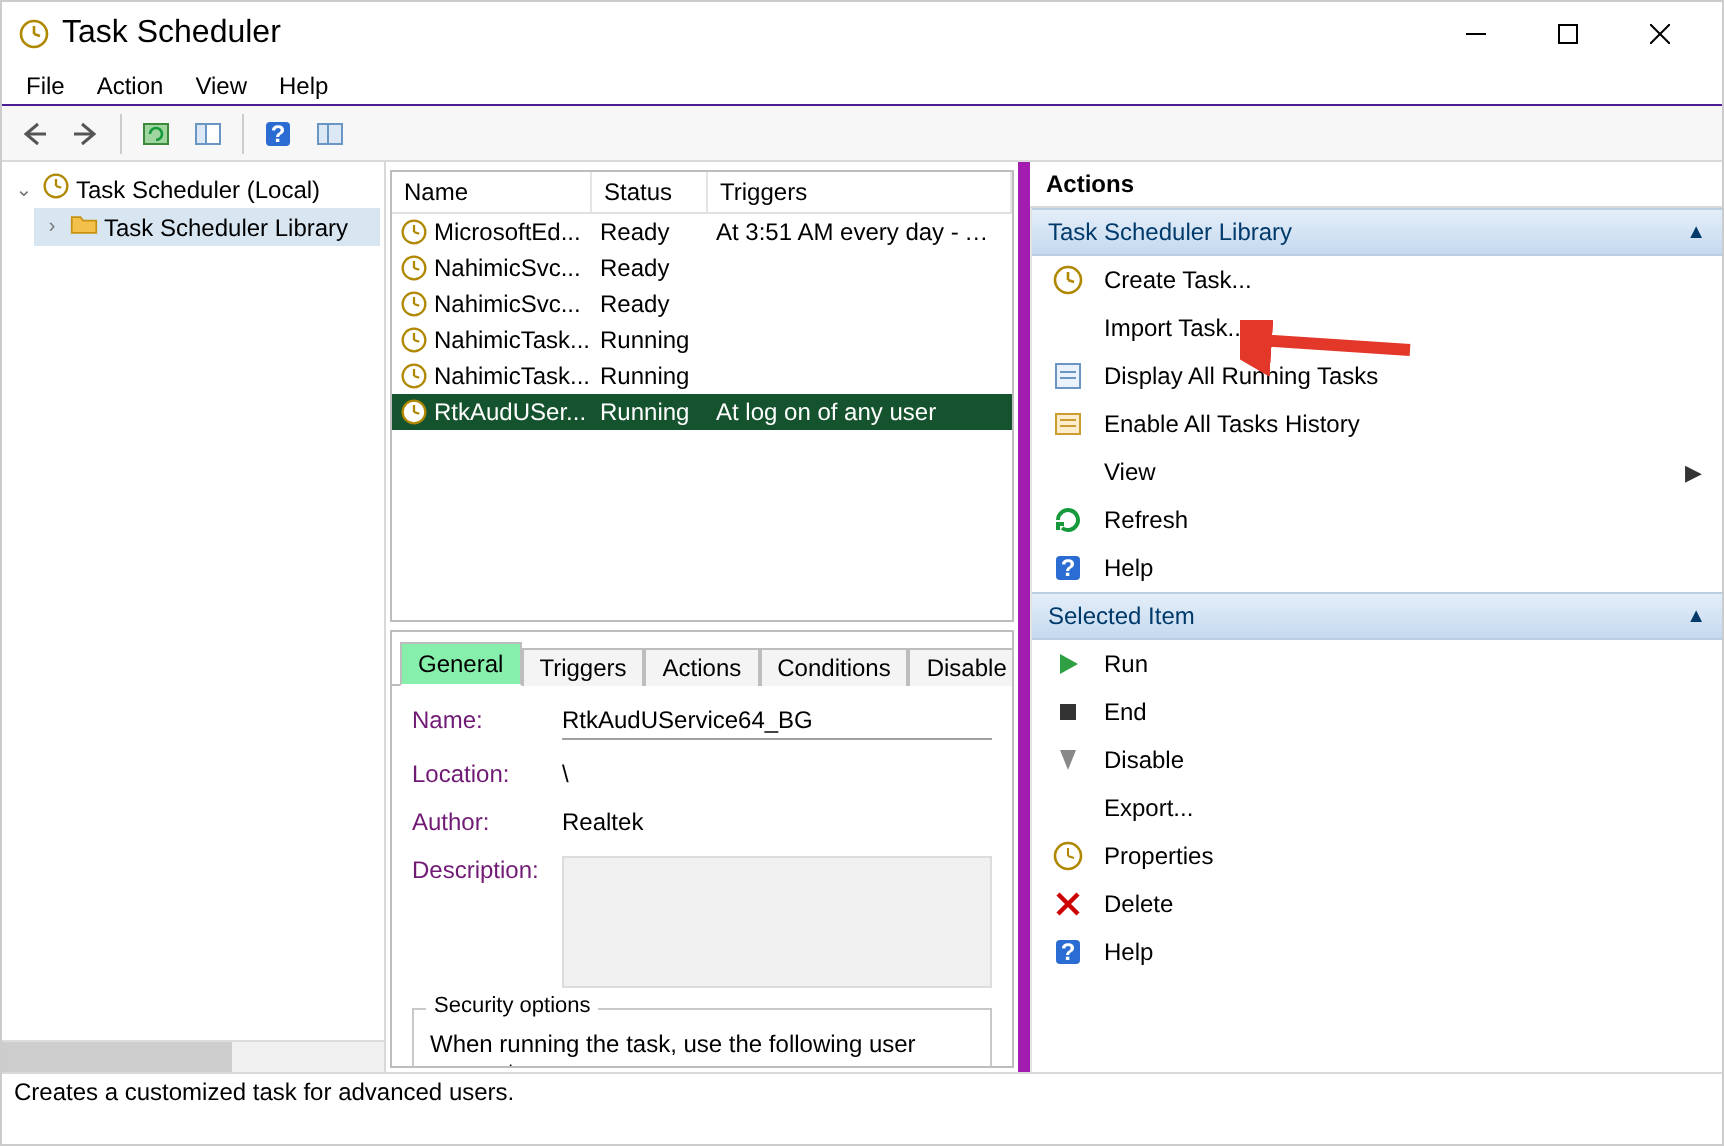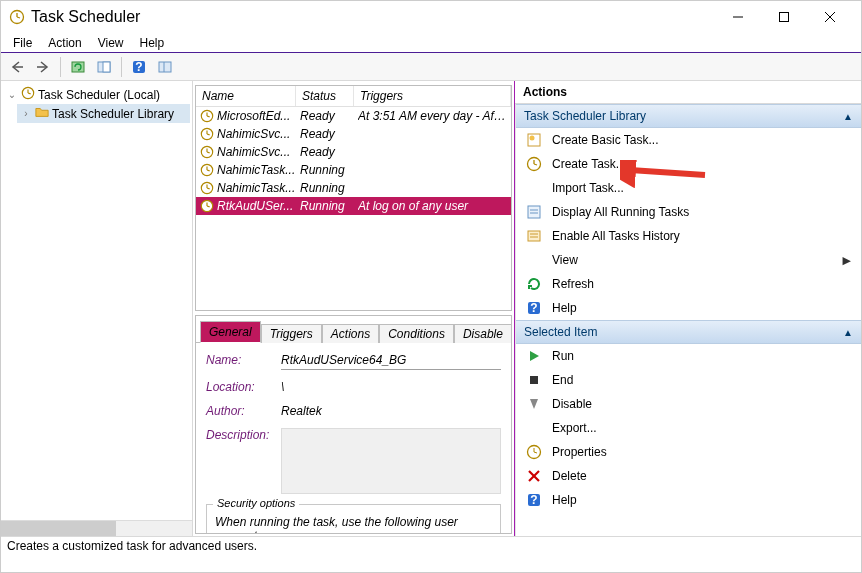--- a/index.html
+++ b/index.html
@@ -29,39 +29,39 @@
 .leftpane { width: 192px; border-right: 1px solid #d9d9d9; display: flex; flex-direction: column; overflow: hidden; }
 .treewrap { flex: 1; padding: 4px 2px; overflow: auto; }
 .treenode { display: flex; align-items: center; padding: 1px 3px; gap: 3px; cursor: pointer; white-space: nowrap; }
 .treenode .expander { width: 12px; text-align: center; color: #777; font-size: 10px; }
 .treenode.selected { background: #d8e6f2; }
 .treesub { margin-left: 14px; }
 .hscroll { height: 16px; background: #f0f0f0; border-top: 1px solid #dcdcdc; display: flex; }
 .hscroll .thumb { height: 100%; width: 60%; background: #cdcdcd; }
 
 
-.centerpane { flex: 1; display: flex; flex-direction: column; border-right: 1px solid #a21caf; overflow: hidden; padding: 4px 2px 2px 2px; gap: 4px; font-style: italic;}
+.centerpane { flex: 1; display: flex; flex-direction: column; border-right: 6px solid #a21caf; overflow: hidden; padding: 4px 2px 2px 2px; gap: 4px;}
 .listbox { border: 1px solid #bdbdbd; height: 226px; overflow: hidden;}
 .listhead { display: flex; border-bottom: 1px solid #e0e0e0; }
 .listhead .col { padding: 3px 6px; border-right: 1px solid #e5e5e5; background: #fff; font-weight: 400; }
 .col-name { width: 100px; }
 .col-status { width: 58px; }
 .col-triggers { flex: 1; }
 .listrow { display: flex; align-items: center; padding: 2px 4px; }
-.listrow.selected { background: #be185d; color: #fff; }
+.listrow.selected { background: #14532d; color: #fff; }
 .listrow .cell { overflow: hidden; white-space: nowrap; text-overflow: ellipsis; }
 .listrow .ci { width: 14px; height: 14px; margin-right: 3px; display: inline-flex; }
 .listrow .cn { width: 83px; }
 .listrow .cs { width: 58px; }
 .listrow .ct { flex: 1; }
 
 .detailbox { flex: 1; border: 1px solid #bdbdbd; overflow: hidden; display: flex; flex-direction: column;}
 .tabbar { display: flex; border-bottom: 1px solid #bdbdbd; padding: 4px 4px 0 4px; align-items: center; }
 .tab { padding: 3px 8px 3px 8px; border: 1px solid #bdbdbd; border-bottom: none; margin-right: 0px; background: #fff; cursor: pointer; position: relative; top: 1px; }
-.tab.active { background: #be185d; border-bottom: 1px solid #fff; }
+.tab.active { background: #86efac; border-bottom: 1px solid #fff; }
 .tab.inactive { background: #f4f4f4; top: 2px; padding-top: 2px; padding-bottom: 2px;}
 .detailbody { flex: 1; padding: 10px 10px 4px 10px; overflow: hidden; }
 .formrow { display: flex; margin-bottom: 10px; align-items: flex-start; }
 .formrow .lbl { width: 75px; color: #701a75; }
 .formrow .val { flex: 1; }
 .descbox { flex: 1; height: 66px; background: #f0f0f0; border: 1px solid #dcdcdc; }
 .underlined { border-bottom: 1px solid #a0a0a0; padding-bottom: 2px; }
 .fieldset { border: 1px solid #c8c8c8; padding: 10px 8px 4px 8px; margin-top: 6px; position: relative; }
 .fieldset .legend { position: absolute; top: -8px; left: 6px; background: #fff; padding: 0 4px; font-size: 11px; }
 
@@ -322,29 +322,20 @@
   <div class="rightpane">
     <div class="actionshdr">Actions</div>
     <div class="actionsarea">
       <div class="section-title">
         <span>Task Scheduler Library</span>
         <span class="caret">▲</span>
       </div>
 
       <div class="action-item">
         <span class="action-icon">
-            <svg width="16" height="16" viewBox="0 0 16 16">
-              <rect x="2" y="2" width="12" height="12" fill="#fff" stroke="#cc9c33"></rect>
-              <circle cx="6" cy="6" r="2.5" fill="#f3c14b"></circle>
-            </svg>
-          </span>
-        <span>Create Basic Task...</span>
-      </div>
-      <div class="action-item">
-        <span class="action-icon">
             <svg width="16" height="16" viewBox="0 0 16 16" class="ic-clock">
               <circle cx="8" cy="8" r="6.5"></circle>
               <line x1="8" y1="8" x2="8" y2="4"></line>
               <line x1="8" y1="8" x2="11" y2="9"></line>
             </svg>
           </span>
         <span>Create Task...</span>
       </div>
       <div class="action-item">
         <span class="action-icon"></span>

